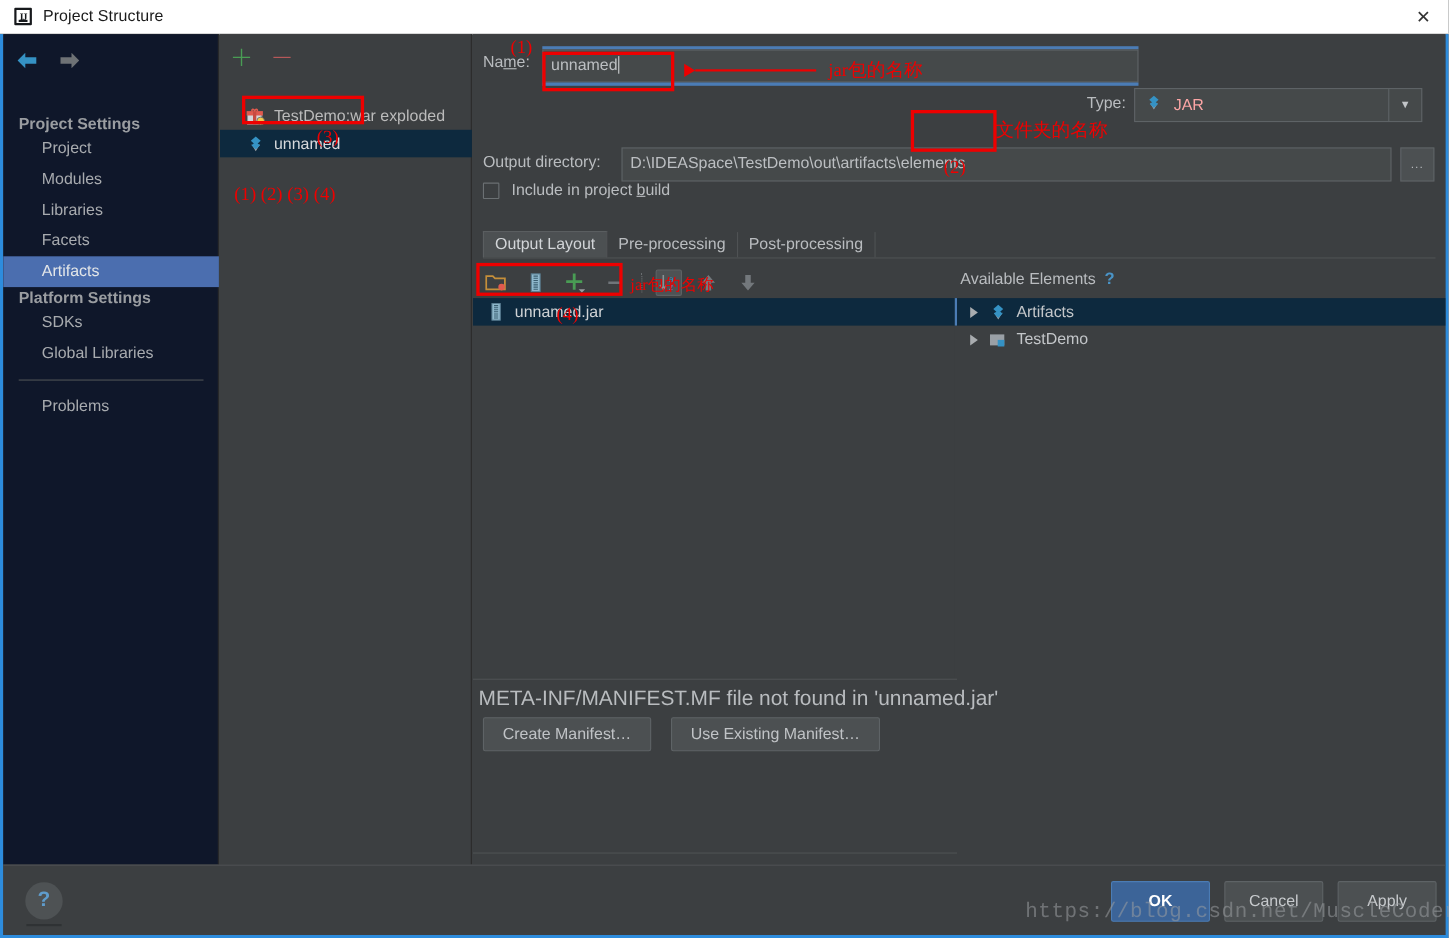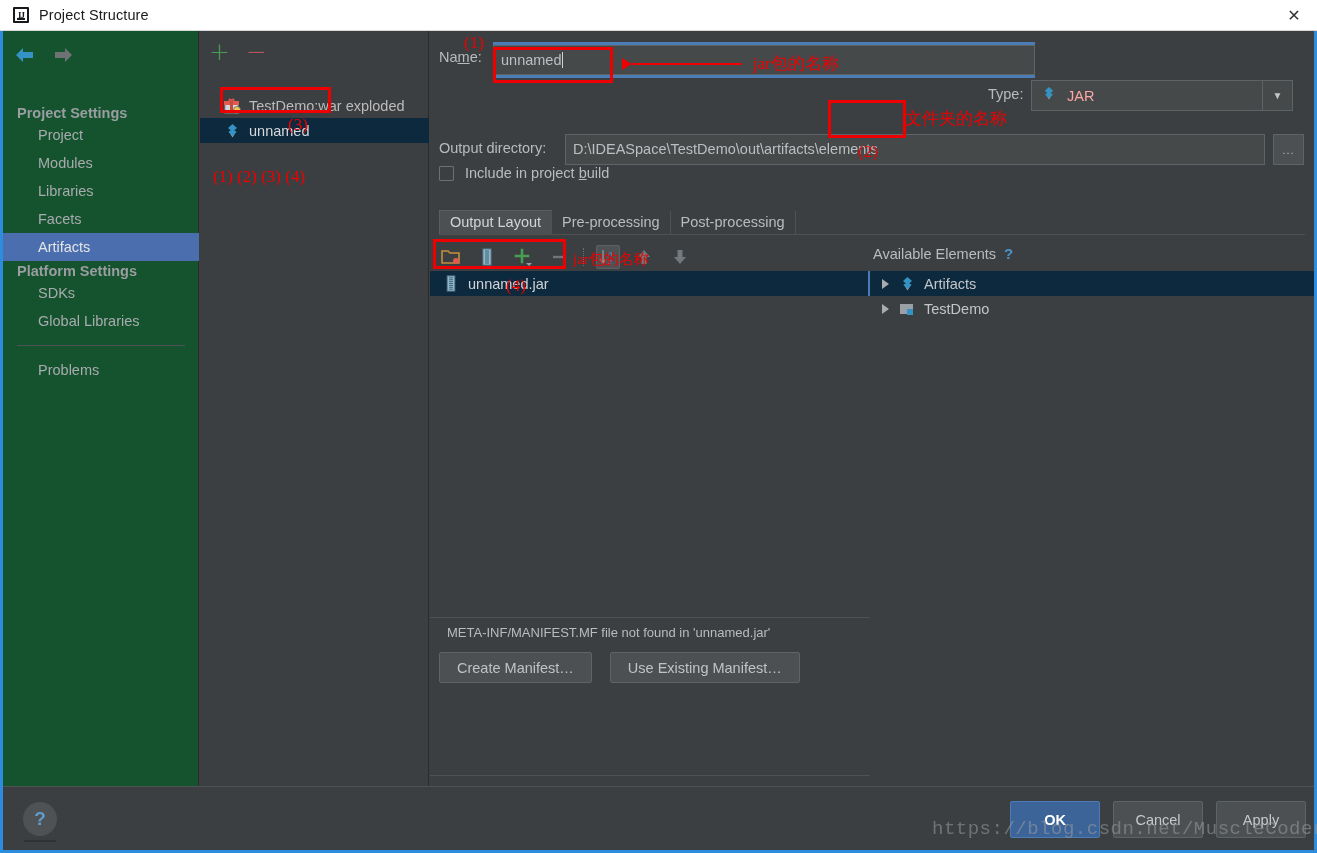--- a/index.html
+++ b/index.html
@@ -66,21 +66,21 @@
   }
   .win-border-bottom {
     position: absolute; left: 0; bottom: 0;
     width: 1317px; height: 3px; background: #2d8cdd;
   }
 
   
   .sidebar {
     position: absolute; left: 3px; top: 31px;
     width: 196px; height: 755px;
-    background: #14532d;
+    background: #0f172a;
     border-right: 1px solid #2b2b2b;
   }
   .nav-arrows {
     position: absolute; left: 9px; top: 11px;
     display: flex; gap: 12px; align-items: center;
   }
   .arrow { width: 26px; height: 26px; display:flex; align-items:center; justify-content:center; }
   .arrow svg { display: block; }
 
   .sb-group {
@@ -267,21 +267,21 @@
     border-bottom: 5px solid transparent;
     flex: none;
   }
 
   .manifest-sep {
     position: absolute; left: 0px; top: 586px;
     width: 440px; height: 1px; background: #4f5254;
   }
   .manifest-msg {
     position: absolute; left: 5px; top: 594px;
-    font-size: 13px; color: #b9bcbf; margin-left: 12px;
+    font-size: 19px; color: #b9bcbf;
   }
   .mf-buttons {
     position: absolute; left: 9px; top: 621px;
     display: flex; gap: 18px;
   }
   .btn {
     background: #4c5052; border: 1px solid #5e6366;
     color: #c0c3c6; font-size: 14.5px;
     height: 31px; padding: 0 17px;
     display: flex; align-items: center; justify-content: center;

